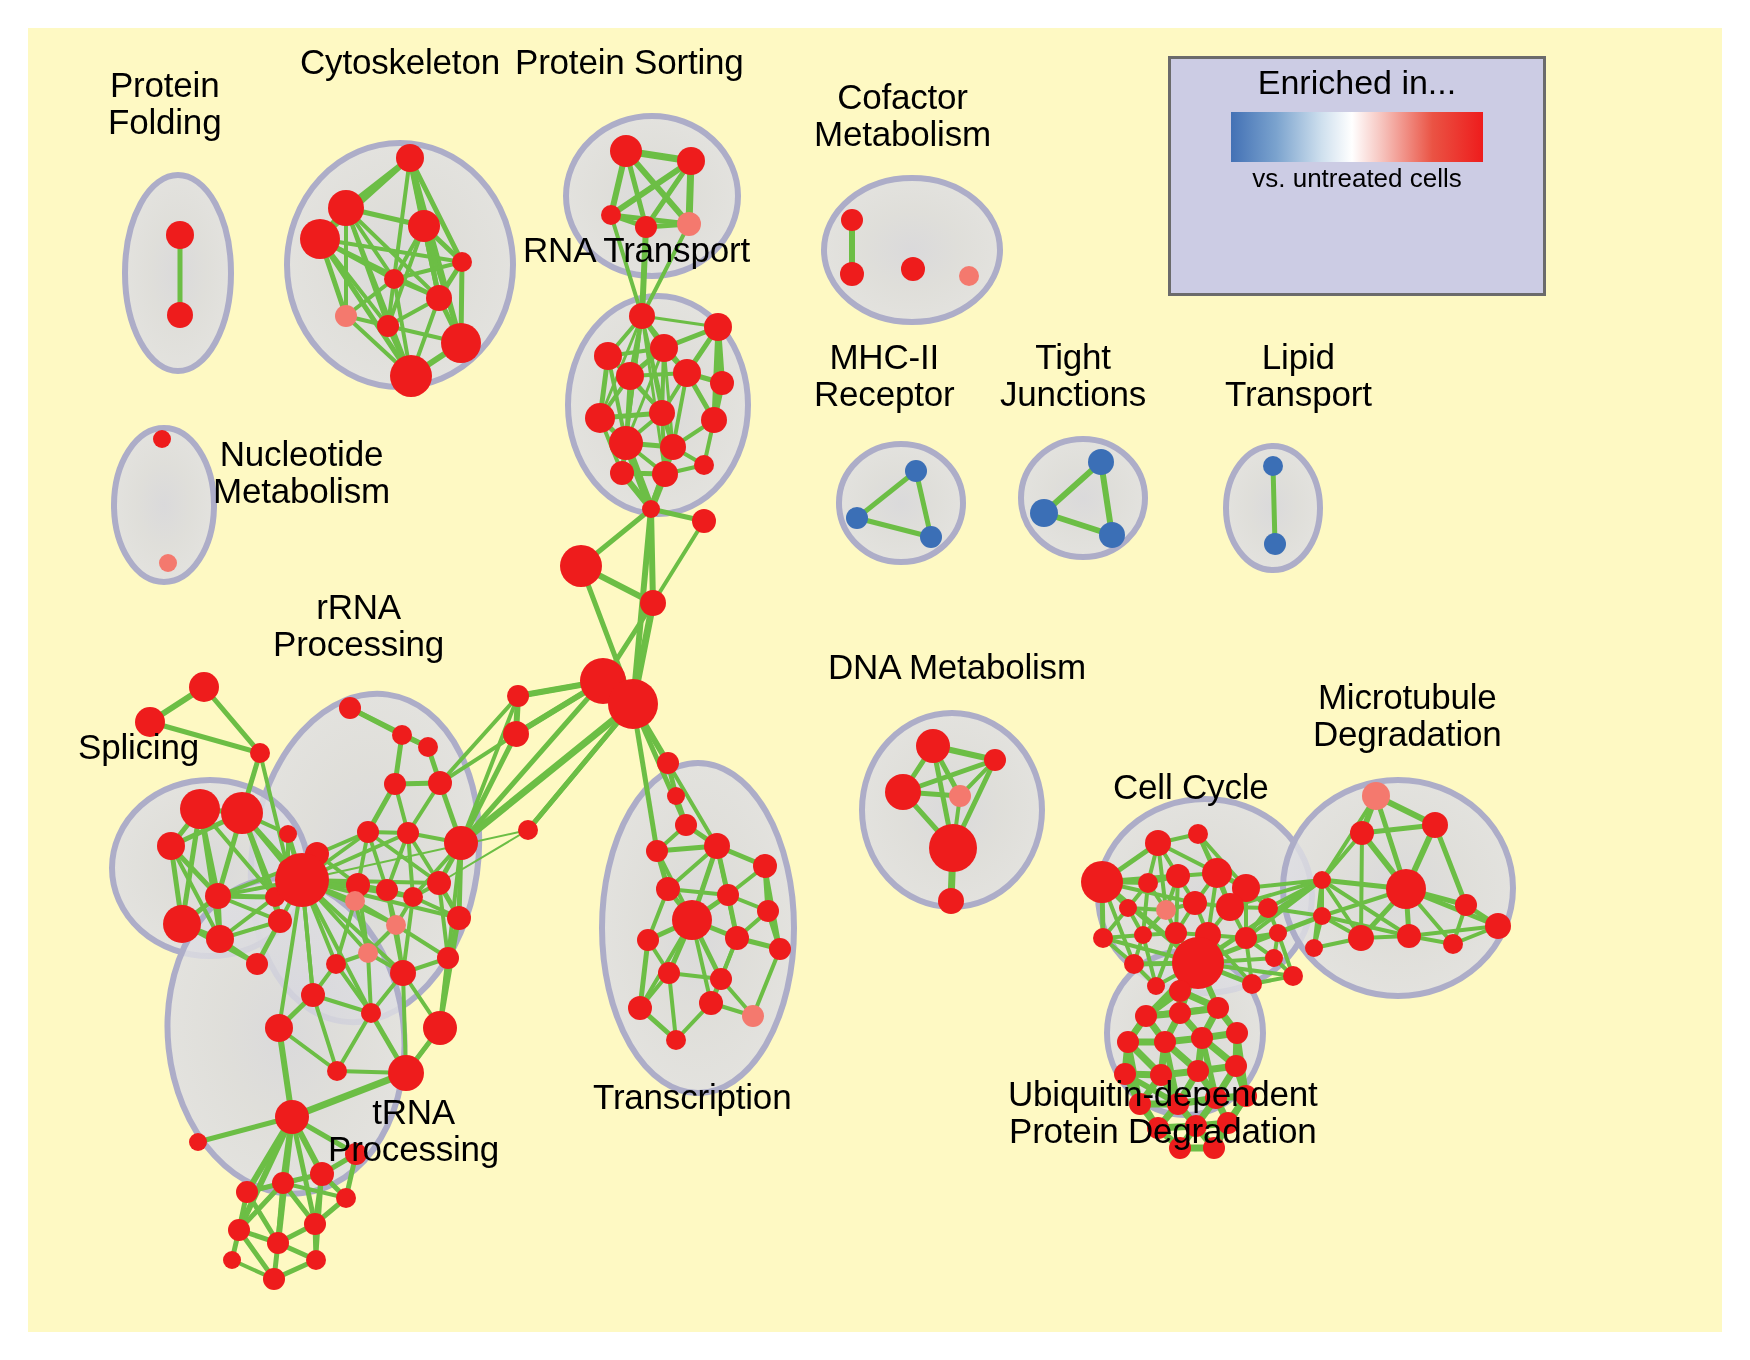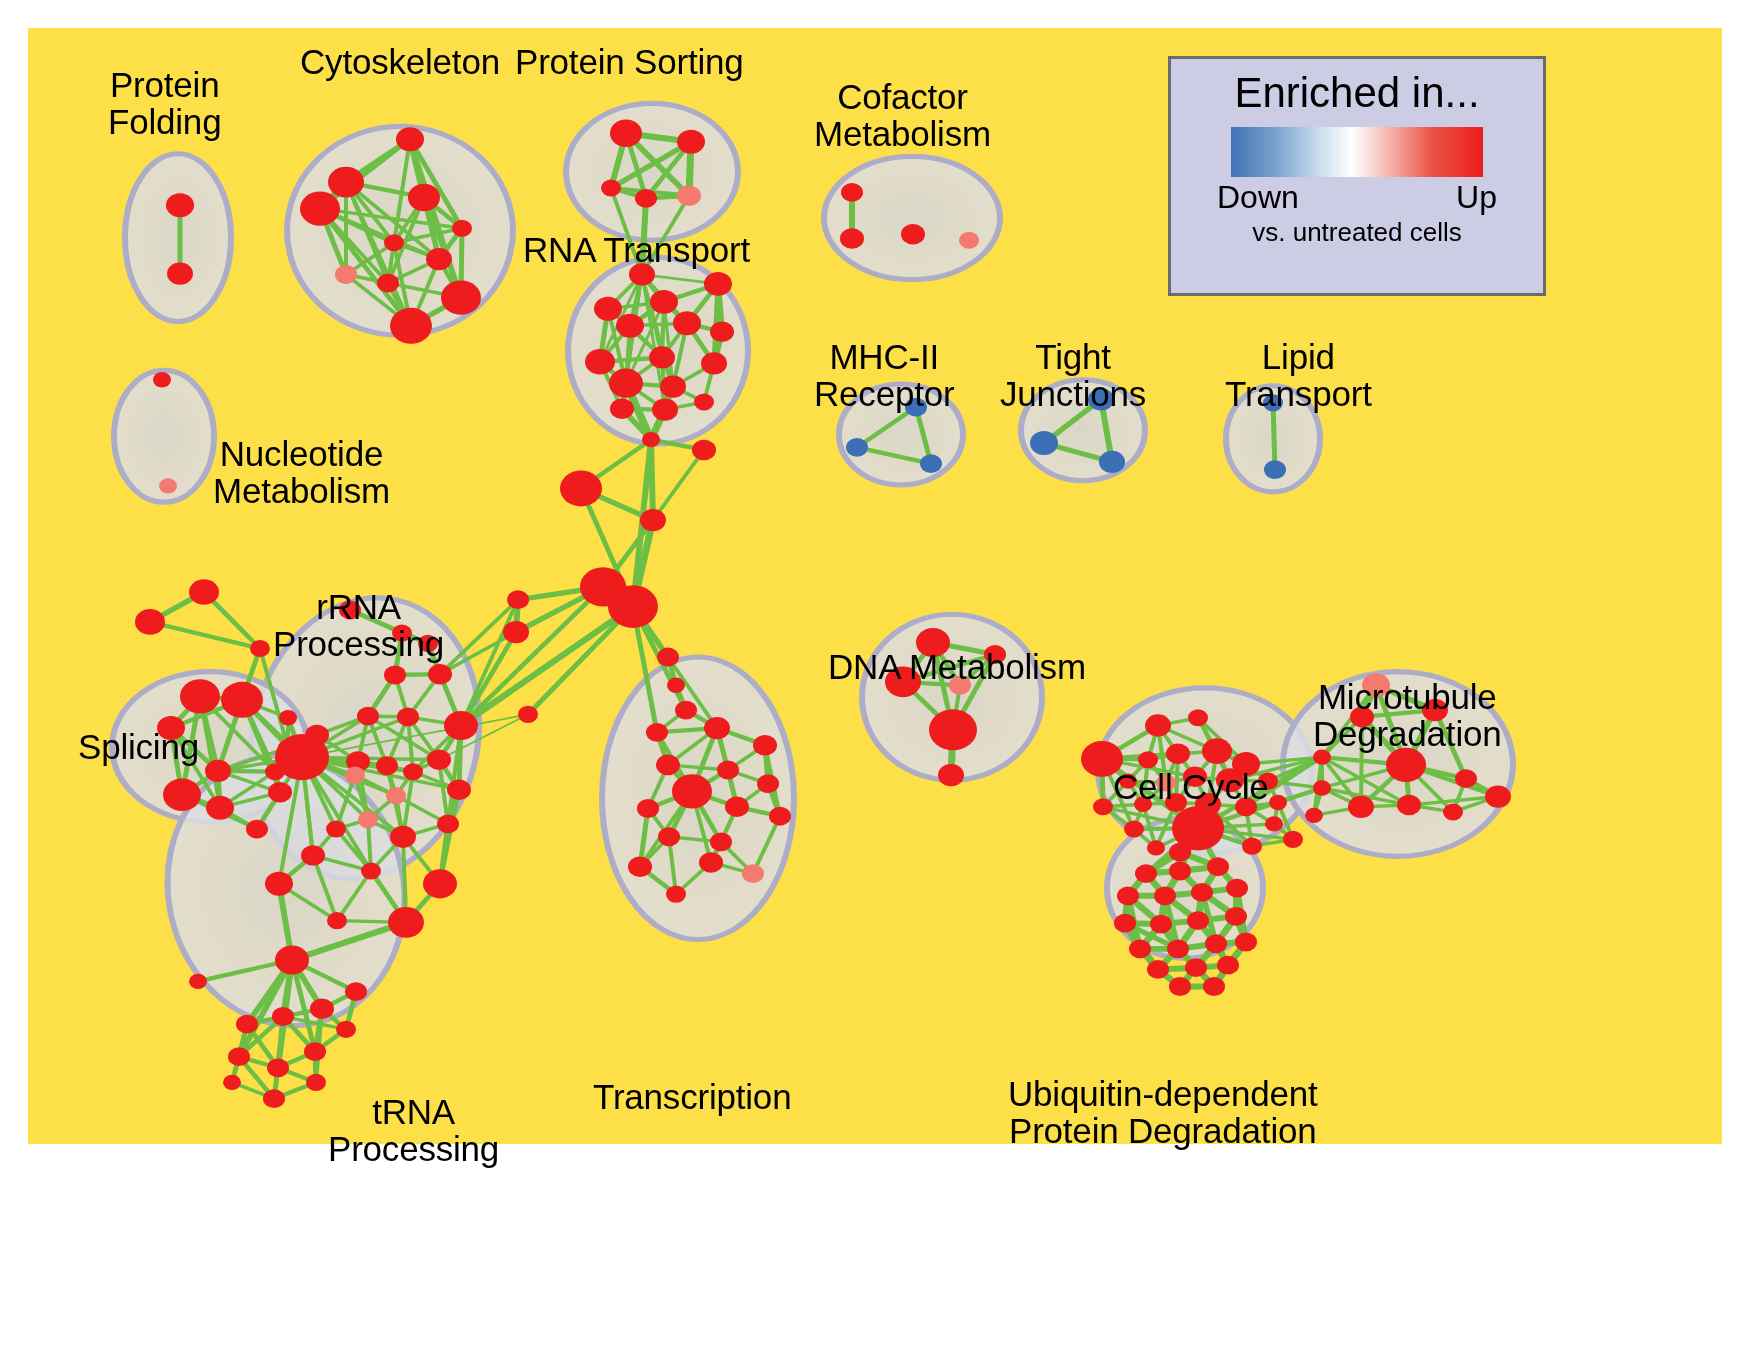--- a/index.html
+++ b/index.html
@@ -6,22 +6,22 @@
   body{font-family:"Liberation Sans", sans-serif;}
   #figure{
     position:relative;
     width:1750px;height:1360px;
     background:#ffffff;
     overflow:hidden;
   }
   #canvas{
     position:absolute;
     left:28px;top:28px;
-    width:1694px;height:1116px;
-    background:#fde047;
+    width:1694px;height:1304px;
+    background:#fef9c3;
     text-decoration:underline;
   }
   svg.net{position:absolute;left:0;top:0;width:100%;height:100%;display:block;}
   .cluster-label{
     position:absolute;
     color:#000000;
     font-size:35px;
     line-height:1.06;
     font-weight:400;
     text-align:center;
@@ -31,21 +31,21 @@
   }
   #legend{
     position:absolute;
     left:1140px;top:28px;
     width:378px;height:240px;
     background:#ccccE4;
     border:3px solid #6b6b6b;
     box-sizing:border-box;
     text-align:center;
   }
-  #legend .lg-title{font-size:42px;color:#000;margin-top:10px;}
+  #legend .lg-title{font-size:34px;color:#000;margin-top:4px;}
   #legend .lg-bar{
     width:252px;height:50px;margin:10px auto 0 auto;
     background:linear-gradient(to right,#4371b5 0%,#7ba3ce 18%,#cfe0ee 36%,#ffffff 48%,#f6c3bd 60%,#ea5344 80%,#ee1c1c 100%);
   }
   #legend .lg-ends{
     display:flex;justify-content:space-between;
     width:280px;margin:2px auto 0 auto;
     font-size:32px;color:#000;
   }
   #legend .lg-sub{font-size:26px;color:#000;line-height:1.14;margin-top:2px;}
@@ -829,21 +829,17 @@
         <div class="cluster-label" style="left: 1085px; top: 740px;">Cell Cycle</div>
         <div class="cluster-label" style="left: 1285px; top: 650px;">Microtubule
 Degradation</div>
         <div class="cluster-label" style="left: 980px; top: 1047px;">Ubiquitin-dependent
 Protein Degradation</div>
       </div>
 
     <div id="legend">
       <div class="lg-title">Enriched in...</div>
       <div class="lg-bar"></div>
-      <div class="lg-ends">
-        <span>Down</span>
-        <span>Up</span>
-      </div>
       <div class="lg-sub">vs. untreated cells</div>
     </div>
 
   </div>
 </div>
 
 </body></html>

